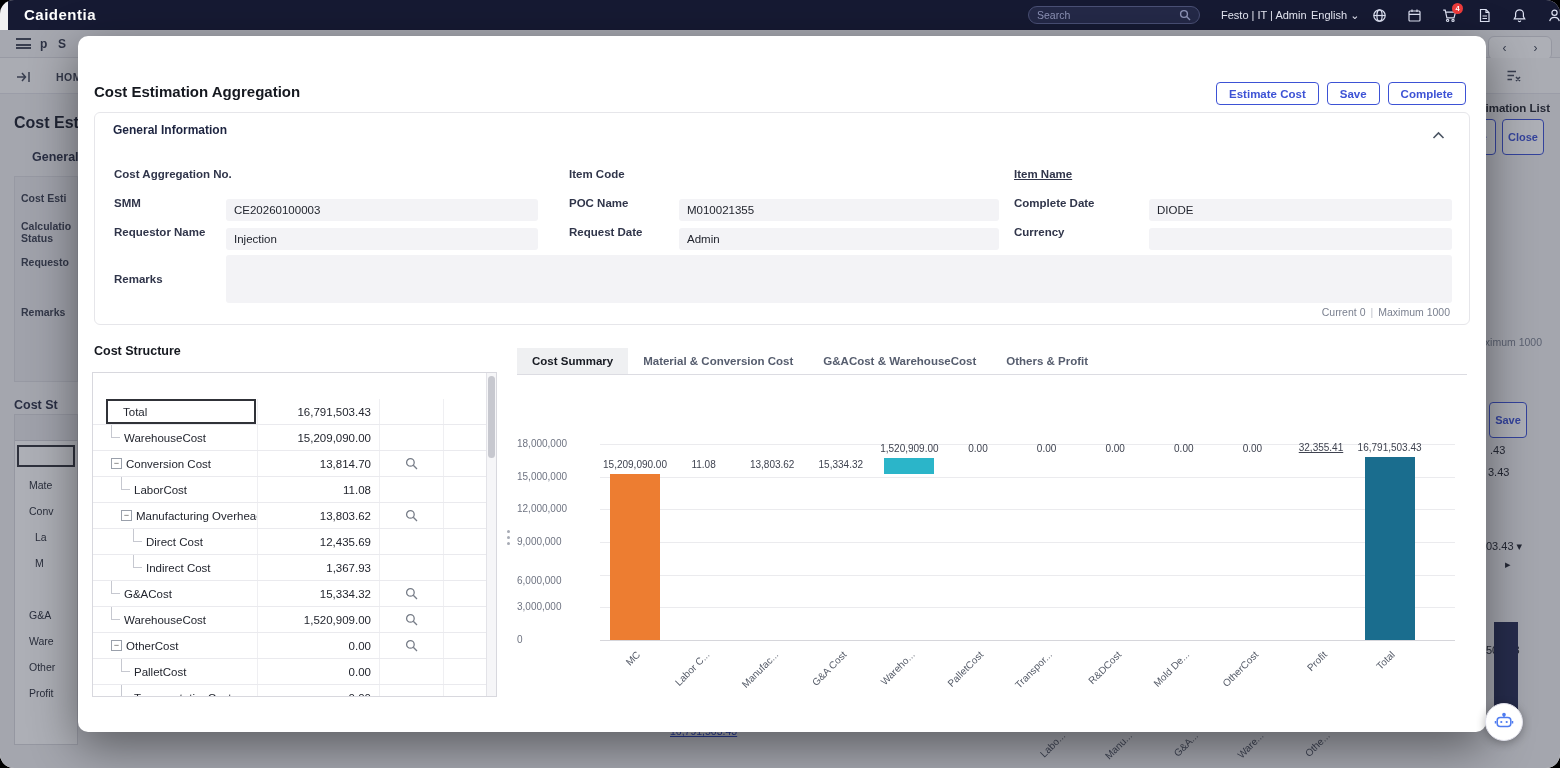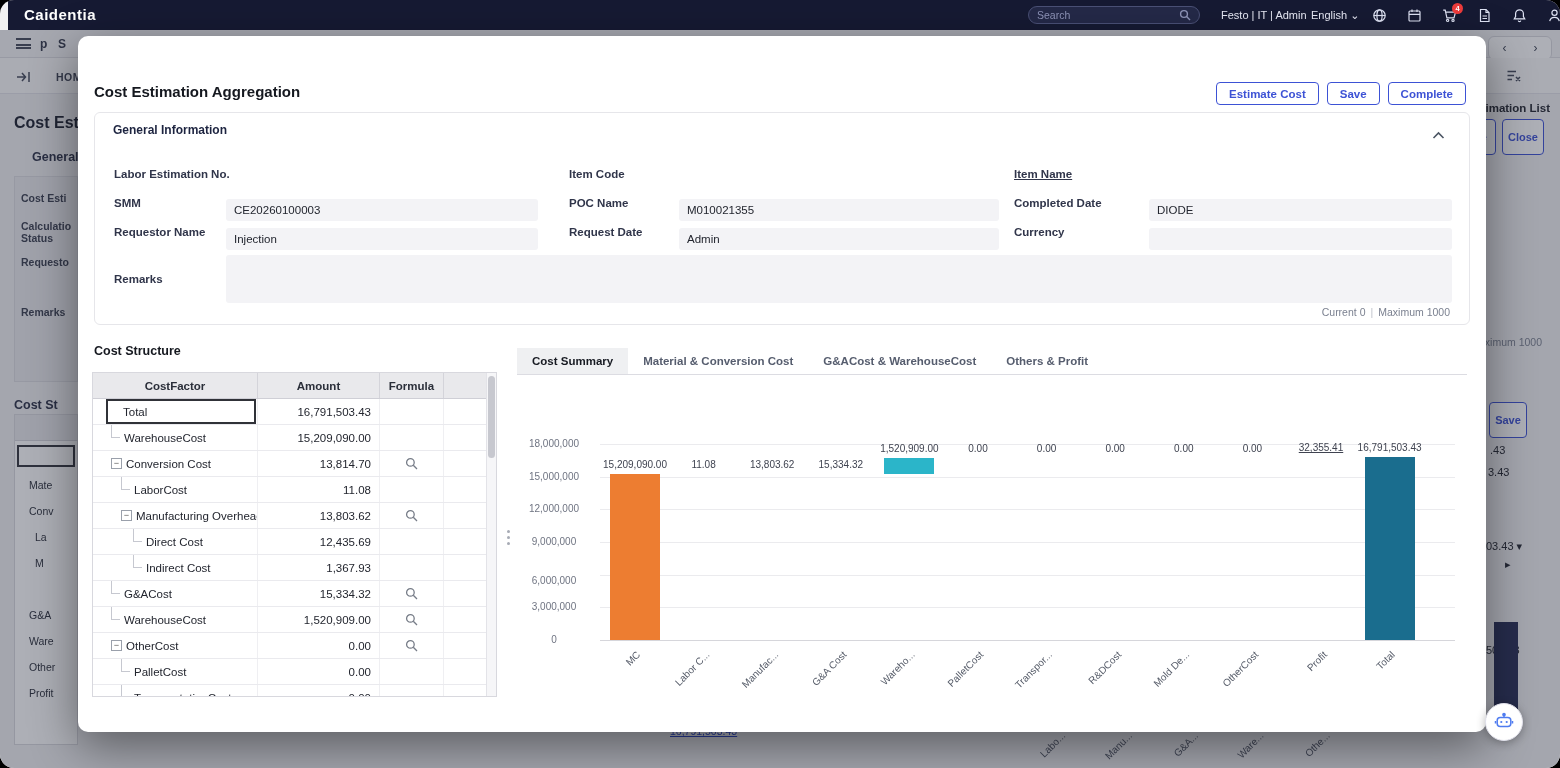--- a/index.html
+++ b/index.html
@@ -78,21 +78,21 @@
   .splitter{position:absolute;left:427px;top:486px;width:6px;height:30px;display:flex;flex-direction:column;align-items:center;justify-content:center;gap:3px;cursor:col-resize;}
   .splitter i{width:3px;height:3px;border-radius:50%;background:#a7abb5;}
 
   .tabs{position:absolute;left:439px;top:312px;width:950px;height:27px;display:flex;border-bottom:1px solid #dcdce2;}
   .tab{padding:0 15px;font-size:11.5px;font-weight:600;color:#565d6e;display:flex;align-items:center;cursor:pointer;}
   .tab.active{background:#eff0f2;color:#171a22;font-weight:700;}
 
   .chart{position:absolute;left:439px;top:340px;width:950px;height:356px;overflow:hidden;}
   .gridline{position:absolute;left:83px;width:855px;height:1px;background:#ebebee;}
   .gridline.zero{background:#d6d6db;}
-  .ytick{position:absolute;left:0;width:74px;text-align:center;font-size:10px;color:#6f7482;}
+  .ytick{position:absolute;left:0;width:74px;text-align:left;font-size:10px;color:#6f7482;}
   .bar{position:absolute;}
   .bar-label{position:absolute;font-size:10px;color:#3f4350;white-space:nowrap;transform:translateX(-50%);}
   .xlabel{position:absolute;font-size:10px;color:#555b68;transform:rotate(-45deg);transform-origin:100% 0;white-space:nowrap;}
 
   .assistant{position:absolute;left:1485px;top:703px;width:38px;height:38px;border-radius:50%;background:#fff;border:1px solid #e0e0ea;box-shadow:0 2px 10px rgba(0,0,0,.3);display:flex;align-items:center;justify-content:center;z-index:70;cursor:pointer;}
 </style>
 </head>
 <body>
 
 <div class="screen">
@@ -227,55 +227,49 @@
       <button class="btn-outline">Save</button>
       <button class="btn-outline">Complete</button>
     </div>
 
     <div class="gcard">
       <div class="gcard-title">General Information</div>
       <span class="gcard-chevron"><svg width="13" height="9" viewBox="0 0 13 9" fill="none" stroke="#4b5563" stroke-width="1.6">
             <path d="M1.5 7 L6.5 2 L11.5 7"></path>
           </svg></span>
       <div id="gen-fields">
-          <div class="field-label" style="left: 19px; top: 50px;">Labor Estimation No.</div>
+          <div class="field-label" style="left: 19px; top: 50px;">Cost Aggregation No.</div>
           <div class="field-input" style="left: 131px; top: 50px; width: 312px;">CE20260100003</div>
           <div class="field-label" style="left: 474px; top: 50px;">Item Code</div>
           <div class="field-input" style="left: 584px; top: 50px; width: 320px;">M010021355</div>
           <div class="field-label" style="left: 919px; top: 50px; text-decoration: underline;">Item Name</div>
           <div class="field-input" style="left: 1054px; top: 50px; width: 303px;">DIODE</div>
           <div class="field-label" style="left: 19px; top: 79px;">SMM</div>
           <div class="field-input" style="left: 131px; top: 79px; width: 312px;">Injection</div>
           <div class="field-label" style="left: 474px; top: 79px;">POC Name</div>
           <div class="field-input" style="left: 584px; top: 79px; width: 320px;">Admin</div>
-          <div class="field-label" style="left: 919px; top: 79px;">Completed Date</div>
+          <div class="field-label" style="left: 919px; top: 79px;">Complete Date</div>
           <div class="field-input" style="left: 1054px; top: 79px; width: 303px;"></div>
           <div class="field-label" style="left: 19px; top: 108px;">Requestor Name</div>
           <div class="field-input" style="left: 131px; top: 108px; width: 312px;">Admin</div>
           <div class="field-label" style="left: 474px; top: 108px;">Request Date</div>
           <div class="field-input" style="left: 584px; top: 108px; width: 320px;">2025/09/17</div>
           <div class="field-label" style="left: 919px; top: 108px;">Currency</div>
           <div class="field-input" style="left: 1054px; top: 108px; width: 303px;">USD</div>
         </div>
       <div class="field-label" style="left:19px;top:155px">Remarks</div>
       <div class="remarks-box"></div>
       <div class="counter">
         <span>Current 0</span><span class="pipe">|</span><span>Maximum 1000</span>
       </div>
     </div>
 
     <div class="cs-title">Cost Structure</div>
 
     <div class="ctable">
-      <div class="thead" id="tbl-head">
-          <div class="th" style="width: 165px;">CostFactor</div>
-          <div class="th" style="width: 122px;">Amount</div>
-          <div class="th" style="width: 64px;">Formula</div>
-          <div class="th" style="width: 44px;"></div>
-        </div>
       <div class="tbody" id="tbl-body">
           <div class="trow">
             <div class="td cell-selected" style="width: 165px; padding-left: 30px;">
               <span>Total</span>
               <span class="selbox"></span>
             </div>
             <div class="td td-amount" style="width: 122px;">16,791,503.43</div>
             <div class="td td-formula" style="width: 64px;"></div>
             <div class="td" style="width: 44px;"></div>
           </div>

